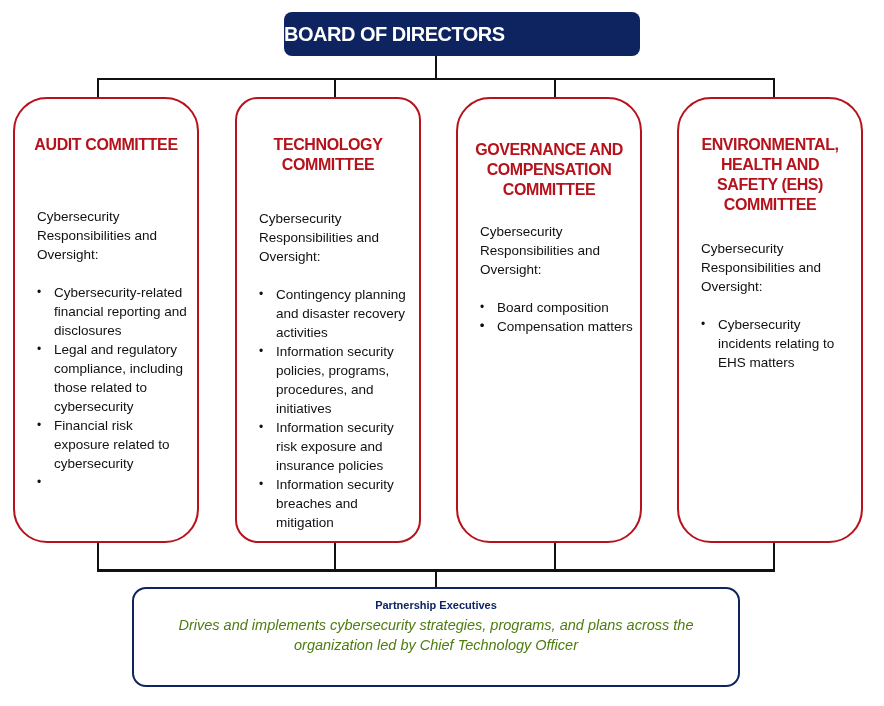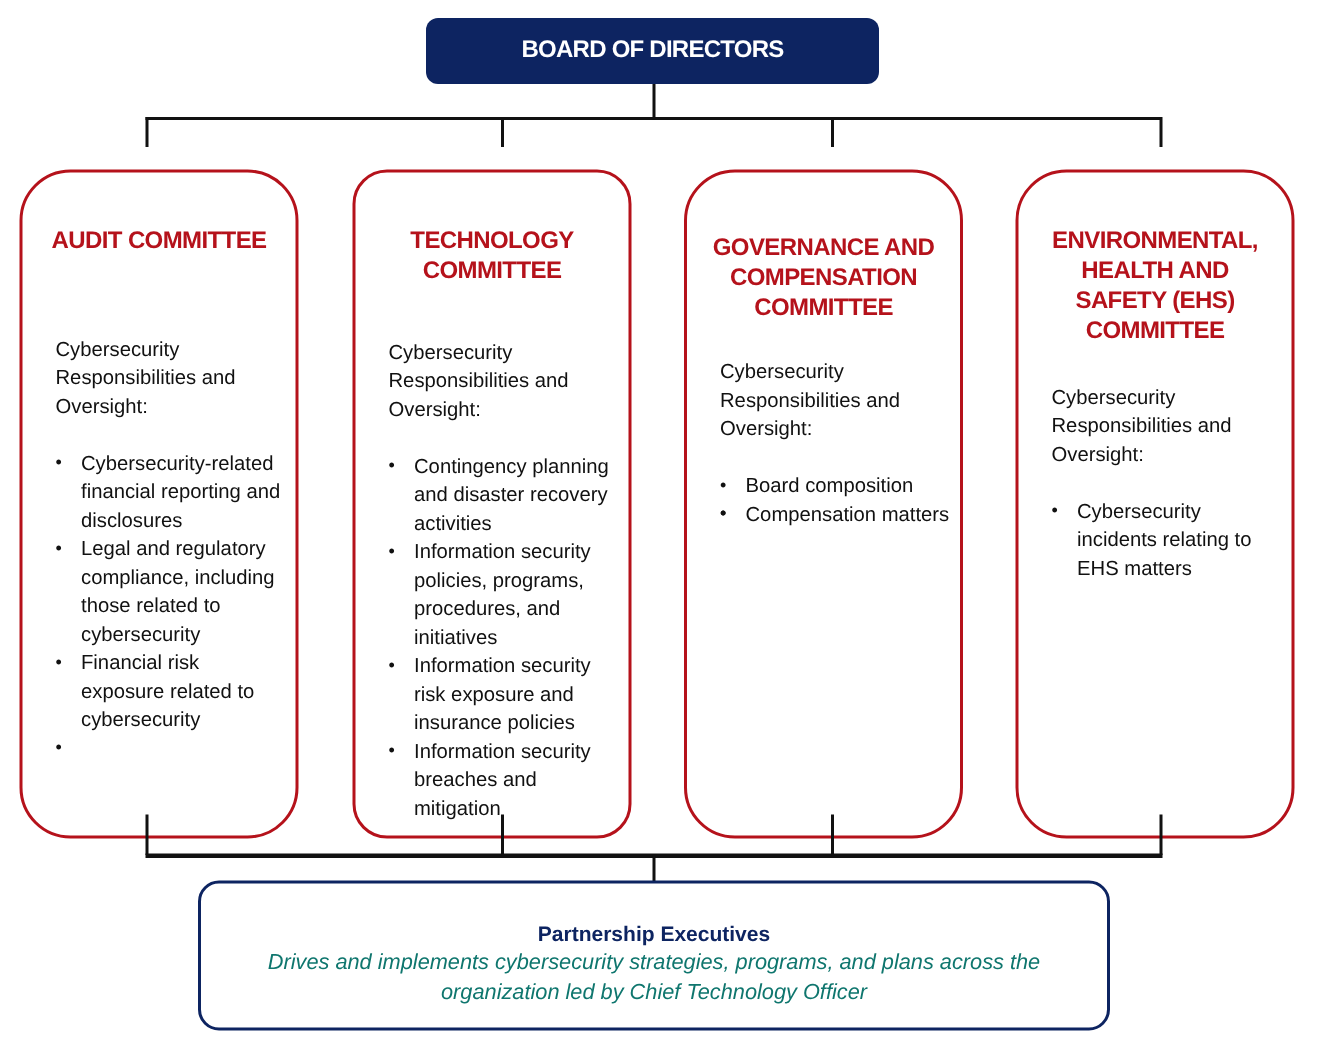--- a/index.html
+++ b/index.html
@@ -1,25 +1,25 @@
 <!DOCTYPE html>
 <html><head>
 <meta charset="utf-8">
 <style>
   html, body { margin: 0; padding: 0; background: #ffffff; }
   body { width: 884px; height: 706px; position: relative; overflow: hidden; font-family: "Liberation Sans", sans-serif; }
   .board {
-    position: absolute; left: 284px; top: 12px; width: 302px; height: 44px;
+    position: absolute; left: 284px; top: 12px; width: 356px; height: 44px;
     background: #0d2461; border-radius: 8px; color: #ffffff;
-    display: flex; align-items: center; justify-content: center;
-    font-size: 16px; font-weight: bold; letter-spacing: -0.5px;
+    display: flex; align-items: center; 
+    font-size: 20px; font-weight: bold; letter-spacing: -0.5px;
   }
   .line { position: absolute; background: #111111; }
   .committee {
-    position: absolute; top: 113px; width: 186px; height: 446px;
+    position: absolute; top: 97px; width: 186px; height: 446px;
     border: 2px solid #b5121b; border-radius: 34px; box-sizing: border-box; background: #fff;
   }
   .committee .title {
     color: #b5121b; font-weight: bold; font-size: 16px; line-height: 20px;
     text-align: center; letter-spacing: -0.4px; margin-top: 36px; padding: 0 8px;
   }
   .committee .intro {
     font-size: 13.5px; line-height: 19px; color: #111; margin: 0 0 0 22px; width: 150px;
   }
   .committee ul { margin: 0; padding: 0; list-style: none; }
@@ -28,22 +28,22 @@
     padding-left: 39px; padding-right: 6px;
   }
   .committee li .bullet {
     position: absolute; left: 22px; top: 0; font-size: 12px;
   }
   .exec {
     position: absolute; left: 132px; top: 587px; width: 608px; height: 100px;
     border: 2px solid #0d2461; border-radius: 14px; box-sizing: border-box;
     text-align: center;
   }
-  .exec .title { color: #0d2461; font-weight: bold; font-size: 14px; margin-top: 23px; line-height: 20px; }
-  .exec .desc { font-style: italic; font-size: 14.5px; color: #0f766e; line-height: 20px; padding: 0 30px; }
+  .exec .title { color: #0d2461; font-weight: bold; font-size: 11px; margin-top: 6px; line-height: 20px; }
+  .exec .desc { font-style: italic; font-size: 14.5px; color: #4d7c0f; line-height: 20px; padding: 0 30px; }
 </style>
 </head>
 <body>
 
 <div class="board">
   <span>BOARD OF DIRECTORS</span>
 </div>
 
 <div class="line" style="left:435px; top:56px; width:2px; height:23px;"></div>
 <div class="line" style="left:97px; top:78px; width:677px; height:2px;"></div>

